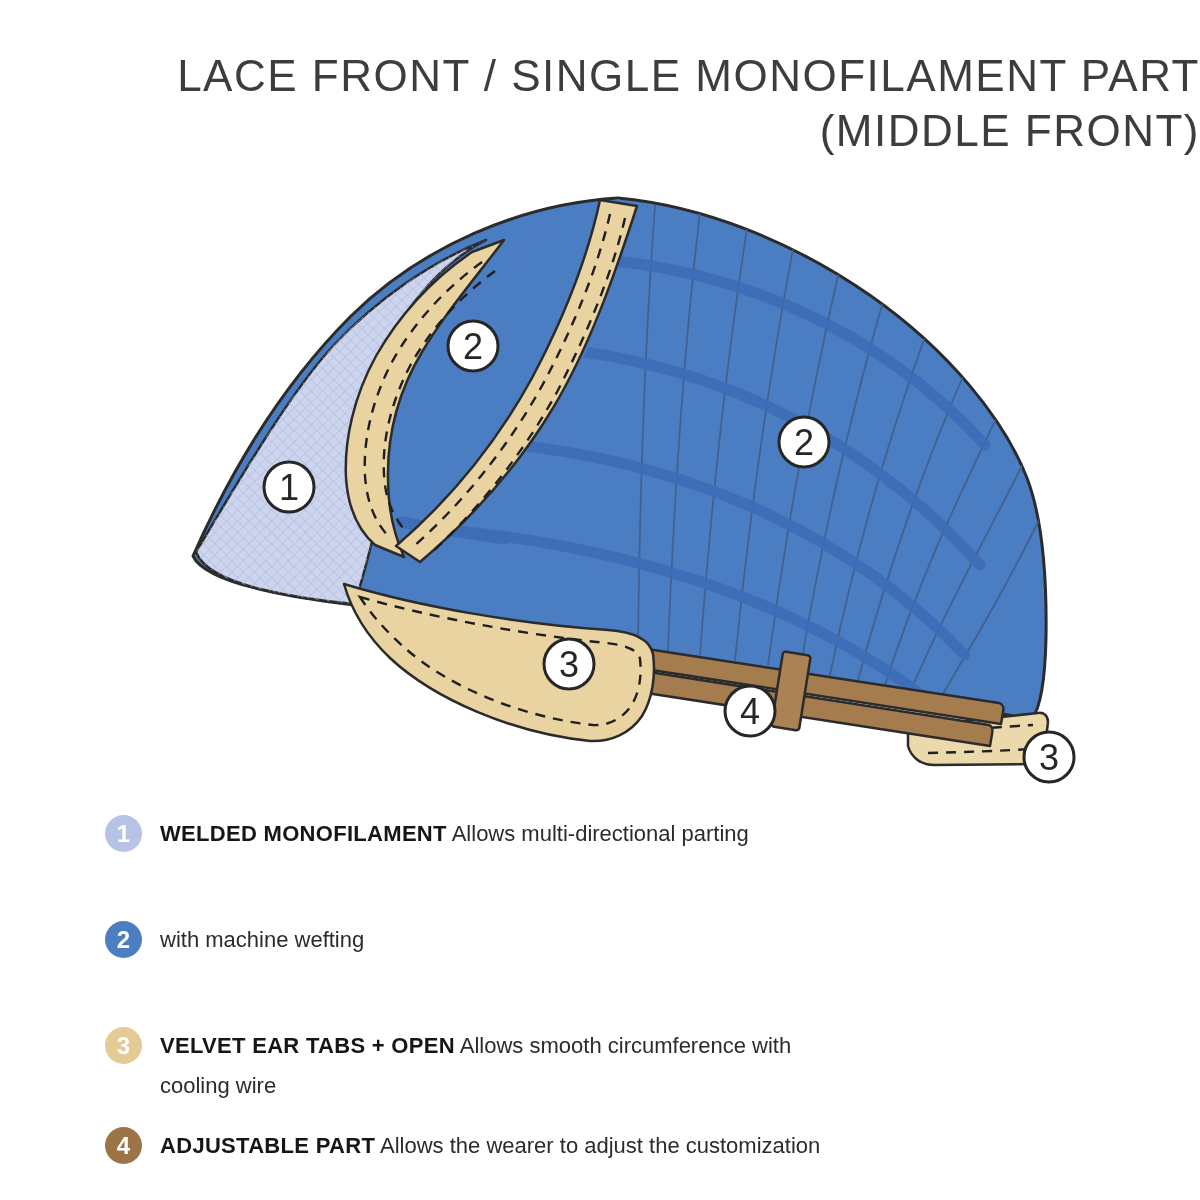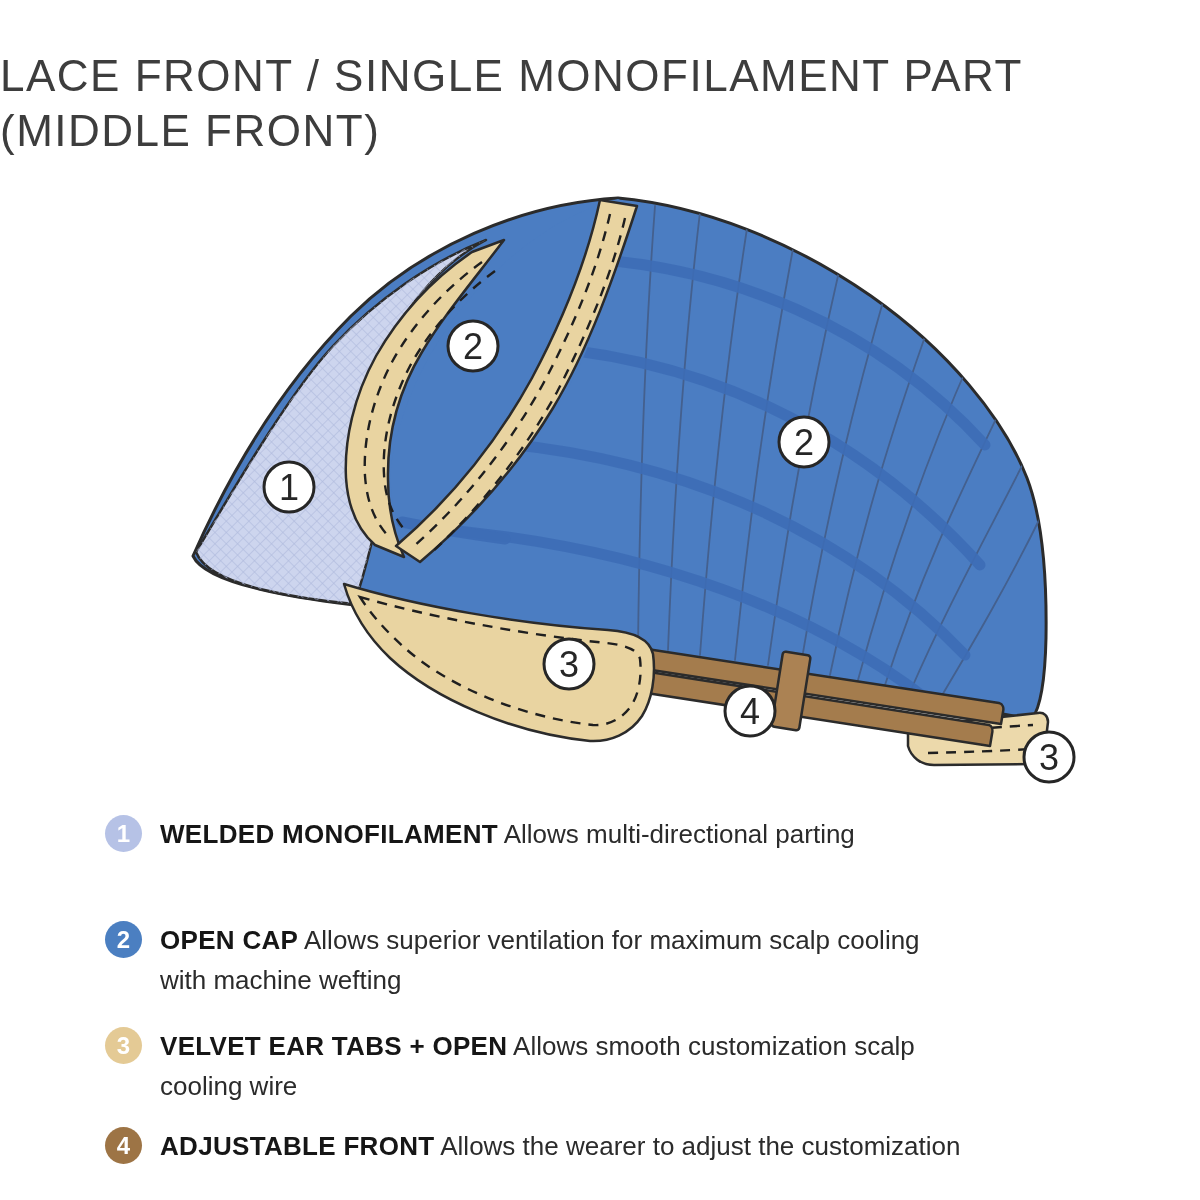--- a/index.html
+++ b/index.html
@@ -1,39 +1,39 @@
 <!DOCTYPE html>
 <html><head>
 <meta charset="utf-8">
 <style>
   html,body{margin:0;padding:0;}
   body{width:1200px;height:1200px;background:#ffffff;position:relative;
        font-family:"Liberation Sans","DejaVu Sans",sans-serif;color:#2b2b2b;overflow:hidden;}
 
-  .title{position:absolute;top:48px;left:0;width:1200px;text-align:left;
+  .title{position:absolute;top:48px;left:0;width:1200px;text-align:right;
          font-size:44px;line-height:55px;font-weight:400;letter-spacing:1.5px;color:#3d3d3d;}
 
   .figure-svg{position:absolute;top:0;left:0;width:1200px;height:1200px;}
 
   
   .outl{stroke:#2b2b2b;stroke-width:3;stroke-linejoin:round;}
   .outl25{stroke:#2b2b2b;stroke-width:2.5;stroke-linejoin:round;}
   .gridline{fill:none;stroke-width:1.8;stroke-linecap:round;}
   .hband{fill:none;stroke-width:11;stroke-linecap:round;opacity:.9;}
   .stitch{fill:none;stroke:#1f1f1f;stroke-width:2.4;stroke-dasharray:10 8;stroke-linecap:butt;}
   .callout-circle{fill:#ffffff;stroke:#262626;stroke-width:3;}
   .callout-num{font-family:"Liberation Sans","DejaVu Sans",sans-serif;font-size:36px;fill:#262626;
                text-anchor:middle;font-weight:400;}
 
   
   .legend-item{position:absolute;left:105px;display:flex;align-items:flex-start;}
   .bullet{width:37px;height:37px;border-radius:50%;flex:0 0 37px;margin-top:1px;
           display:flex;align-items:center;justify-content:center;
           color:#ffffff;font-size:24px;font-weight:700;}
-  .ltext{margin-left:18px;width:960px;font-size:26px;line-height:40px;color:#2b2b2b;}
+  .ltext{margin-left:18px;width:960px;font-size:22px;line-height:40px;color:#2b2b2b;}
   .ltext b{font-weight:700;color:#161616;letter-spacing:.3px;}
 </style>
 </head>
 <body>
 
 <div class="title">
   <div>LACE FRONT / SINGLE MONOFILAMENT PART</div>
   <div>(MIDDLE FRONT)</div>
 </div>
 
@@ -169,36 +169,35 @@
   <div class="ltext">
     <div><b>WELDED MONOFILAMENT</b> <span>Allows multi-directional parting</span></div>
   </div>
 </div>
 
 <div class="legend-item" style="top:920px">
   <span class="bullet" style="background: rgb(75, 127, 193);">
     <span>2</span>
   </span>
   <div class="ltext">
-    <div><b>OPEN CAP</b> <span>Allows superior ventilation for maximum scalp cooling</span></div>
     <div>with machine wefting</div>
   </div>
 </div>
 
 <div class="legend-item" style="top:1026px">
   <span class="bullet" style="background: rgb(228, 202, 149);">
     <span>3</span>
   </span>
   <div class="ltext">
-    <div><b>VELVET EAR TABS + OPEN</b> <span>Allows smooth customization scalp</span></div>
+    <div><b>VELVET EAR TABS + OPEN</b> <span>Allows smooth circumference with</span></div>
     <div>cooling wire</div>
   </div>
 </div>
 
 <div class="legend-item" style="top:1126px">
   <span class="bullet" style="background: rgb(157, 116, 69);">
     <span>4</span>
   </span>
   <div class="ltext">
-    <div><b>ADJUSTABLE FRONT</b> <span>Allows the wearer to adjust the customization</span></div>
+    <div><b>ADJUSTABLE PART</b> <span>Allows the wearer to adjust the customization</span></div>
     <div></div>
   </div>
 </div>
 
 </body></html>

